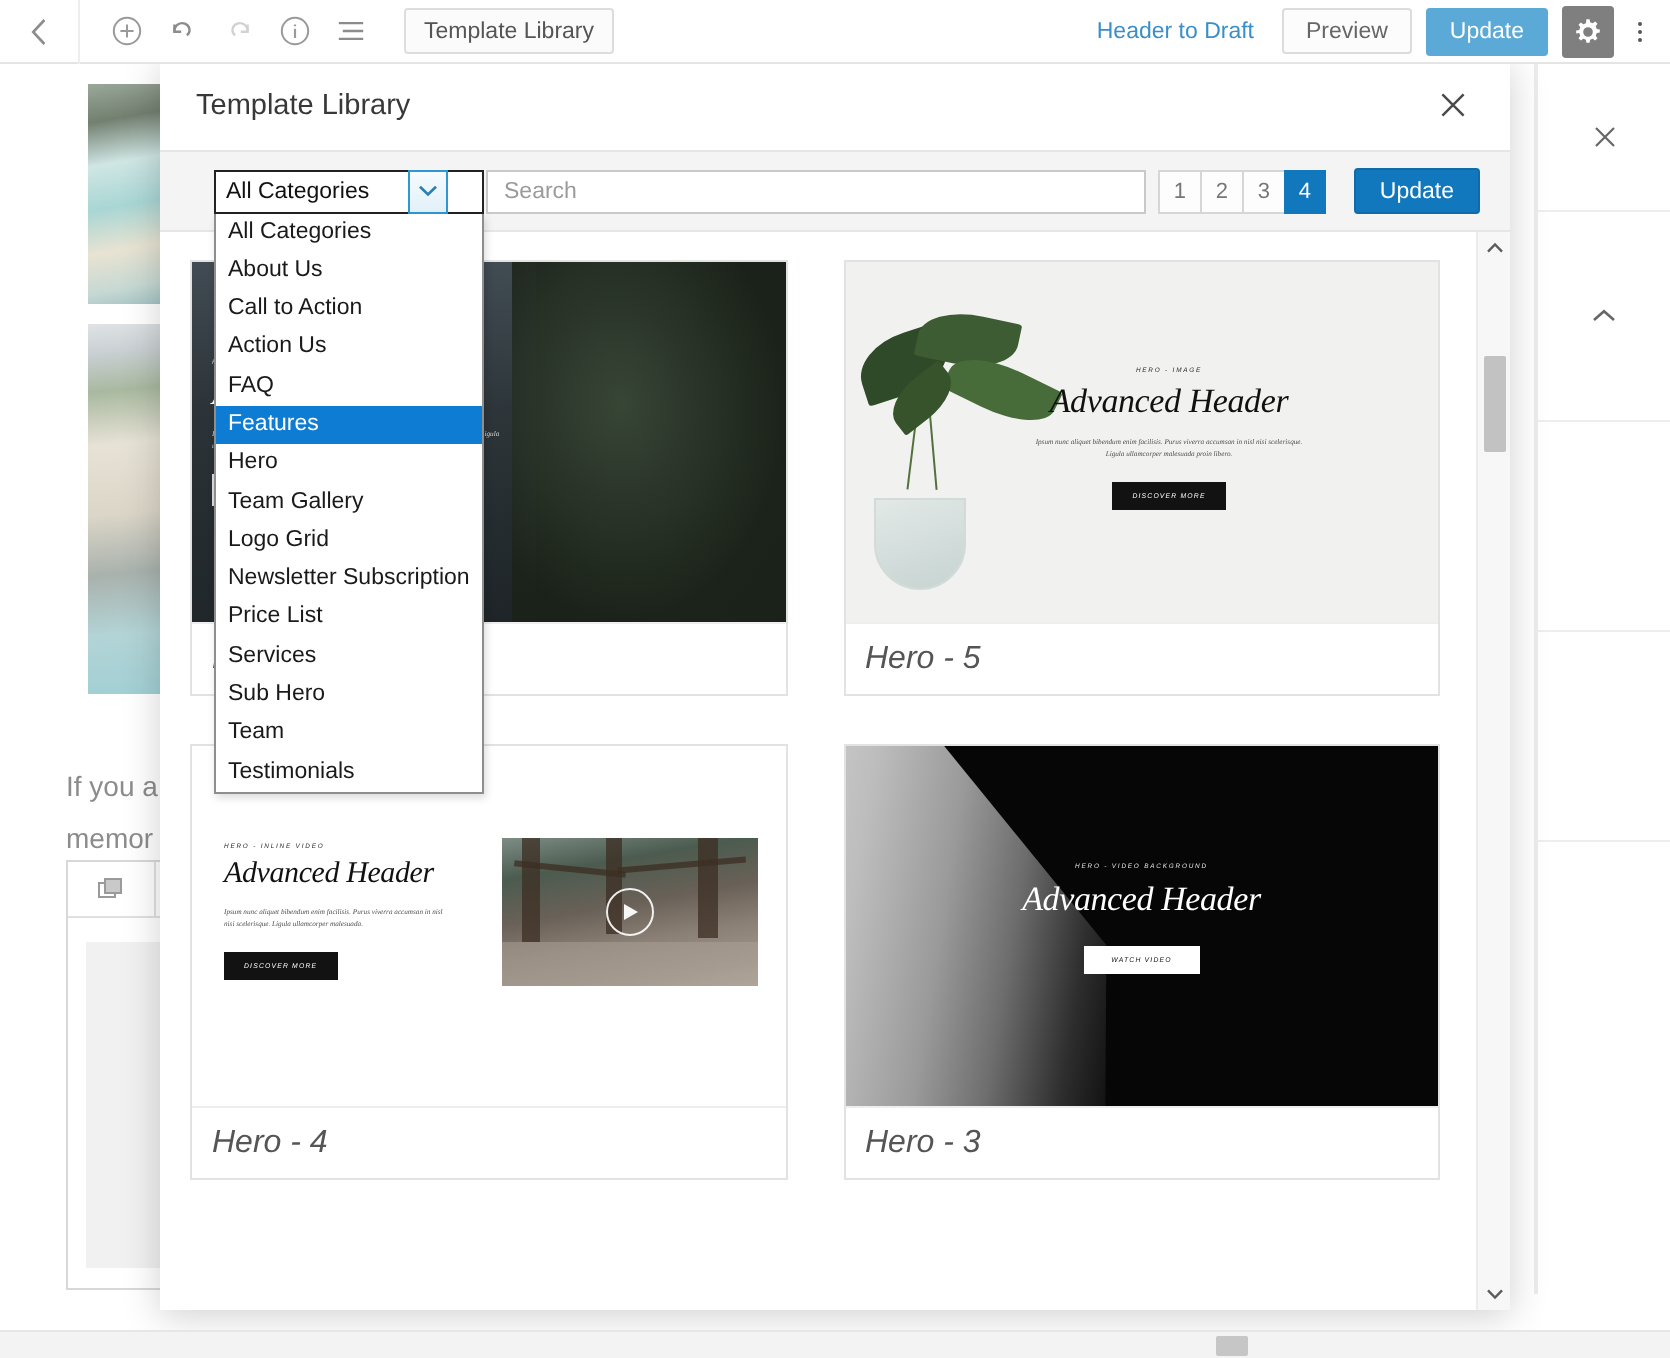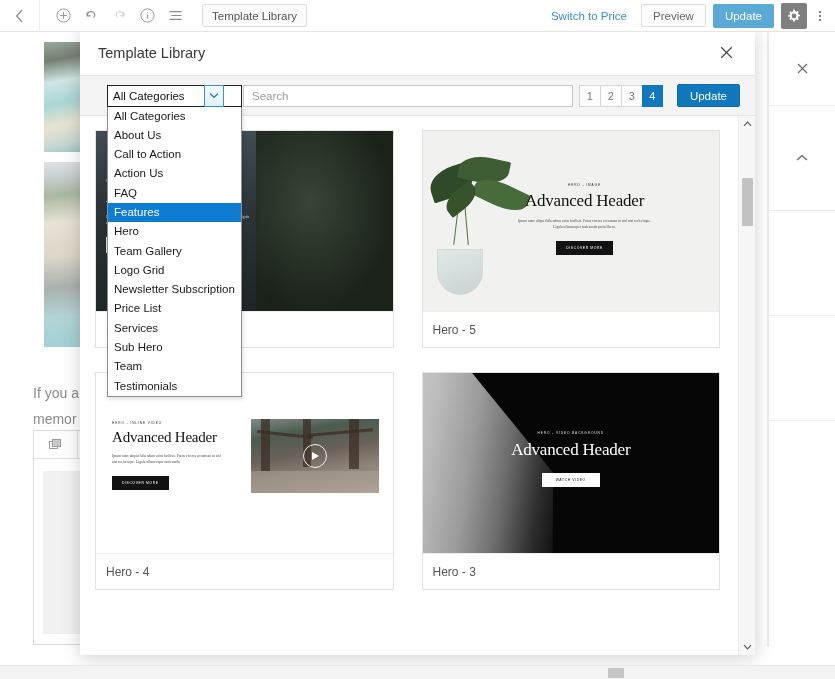--- a/index.html
+++ b/index.html
@@ -229,20 +229,21 @@
     color: #fff; font-size: 11.5px;
     font-family: "Liberation Sans", sans-serif;
     display: flex; align-items: center; cursor: pointer;
   }
 
   
   .modal-body {
     flex: 1 1 auto; position: relative;
     background: #ffffff;
     overflow: hidden;
+    font-style: italic;
   }
   .grid-scroll {
     position: absolute; left: 0; top: 0;
     width: 655px; height: 100%;
     padding: 14px 15px 0 15px;
   }
   .grid {
     display: grid;
     grid-template-columns: 1fr 1fr;
     gap: 24px 28px;
@@ -255,21 +256,21 @@
   .card-thumb {
     height: 180px; width: 100%;
     position: relative; overflow: hidden;
     background: #f4f4f4;
   }
   .card-label {
     height: 36px;
     border-top: 1px solid #eeeeee;
     display: flex; align-items: center;
     padding-left: 10px;
-    font-size: 12px; color: #555;
+    font-size: 16px; color: #555;
   }
 
   
   .mini-eyebrow {
     font-size: 3.2px; letter-spacing: 0.9px;
     font-family: "Liberation Sans", sans-serif;
     text-transform: uppercase;
   }
   .mini-title {
     font-family: "Liberation Serif", serif;
@@ -476,21 +477,21 @@
         </svg>
     </div>
     <div class="tb-ico">
       <svg width="15" height="13" viewBox="0 0 15 13">
           <path d="M1.4 2.6 H13.6 M3.4 6.5 H13.6 M1.4 10.4 H13.6" stroke="#8c8c8c" stroke-width="1.15"></path>
         </svg>
     </div>
   </div>
   <div class="tb-chip">Template Library</div>
   <div class="tb-right">
-    <span class="tb-link">Switch to Price</span>
+    <span class="tb-link">Header to Draft</span>
     <button class="btn-preview">Preview</button>
     <button class="btn-update-top">Update</button>
     <div class="btn-gear">
       <svg width="14" height="14" viewBox="0 0 14 14">
           <path d="M7 4.6 A2.4 2.4 0 1 0 7 9.4 A2.4 2.4 0 1 0 7 4.6 Z M6.2 0.6 h1.6 l.25 1.5 1.3 .55 1.25-.9 1.15 1.15-.9 1.25 .55 1.3 1.5 .25v1.6l-1.5 .25-.55 1.3 .9 1.25-1.15 1.15-1.25-.9-1.3 .55-.25 1.5H6.2l-.25-1.5-1.3-.55-1.25 .9-1.15-1.15 .9-1.25-.55-1.3L1.1 7.8V6.2l1.5-.25 .55-1.3-.9-1.25L3.4 2.25l1.25 .9 1.3-.55z" fill="#ffffff"></path>
         </svg>
     </div>
     <div class="tb-kebab">
       <i></i>
       <i></i>

